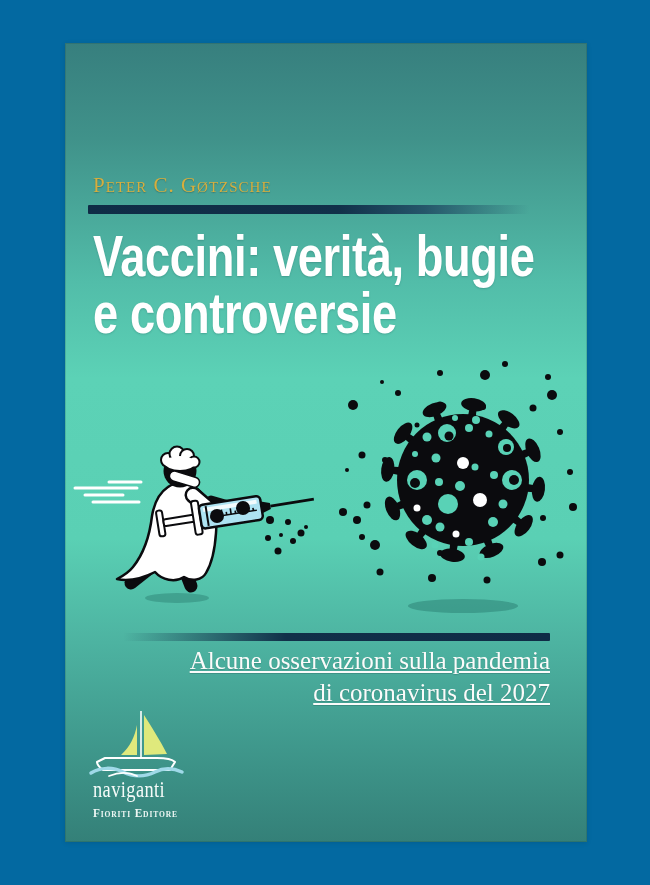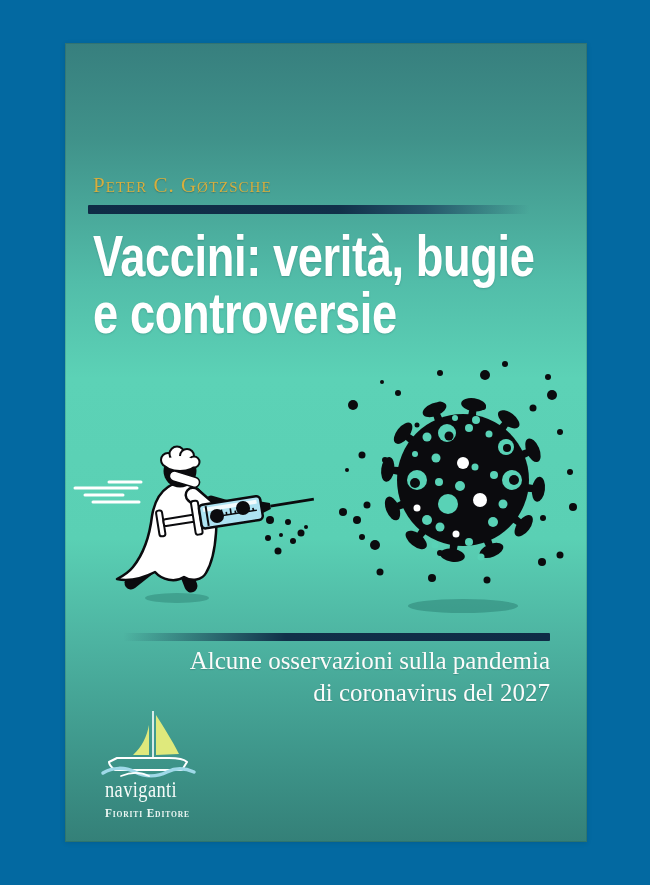--- a/index.html
+++ b/index.html
@@ -45,22 +45,22 @@
   }
   .title span{display:block;}
   .illo{position:absolute;left:0;top:287px;width:522px;height:290px;}
   .subtitle{
     position:absolute;right:37px;top:602px;text-align:right;
     font-family:"Liberation Serif",serif;
     font-size:25px;line-height:32px;color:#fbfbfa;
     text-shadow:0 1px 1px rgba(25,70,70,0.25);
     white-space:nowrap;
   }
-  .subtitle span{display:block;}
-  .publisher{position:absolute;left:34px;top:666px;width:190px;height:130px;}
+  .subtitle span{display:block;text-decoration:underline;}
+  .publisher{position:absolute;left:22px;top:666px;width:190px;height:130px;}
   .pub-boat{position:absolute;left:0;top:0;width:100px;height:72px;}
   .pub-name{
     position:absolute;left:6px;top:68px;
     font-family:"Liberation Serif",serif;
     font-size:23px;color:#f6fbf9;letter-spacing:0.5px;
     transform:scaleX(0.80);transform-origin:left top;
     white-space:nowrap;
   }
   .pub-imprint{
     position:absolute;left:6px;top:96px;

